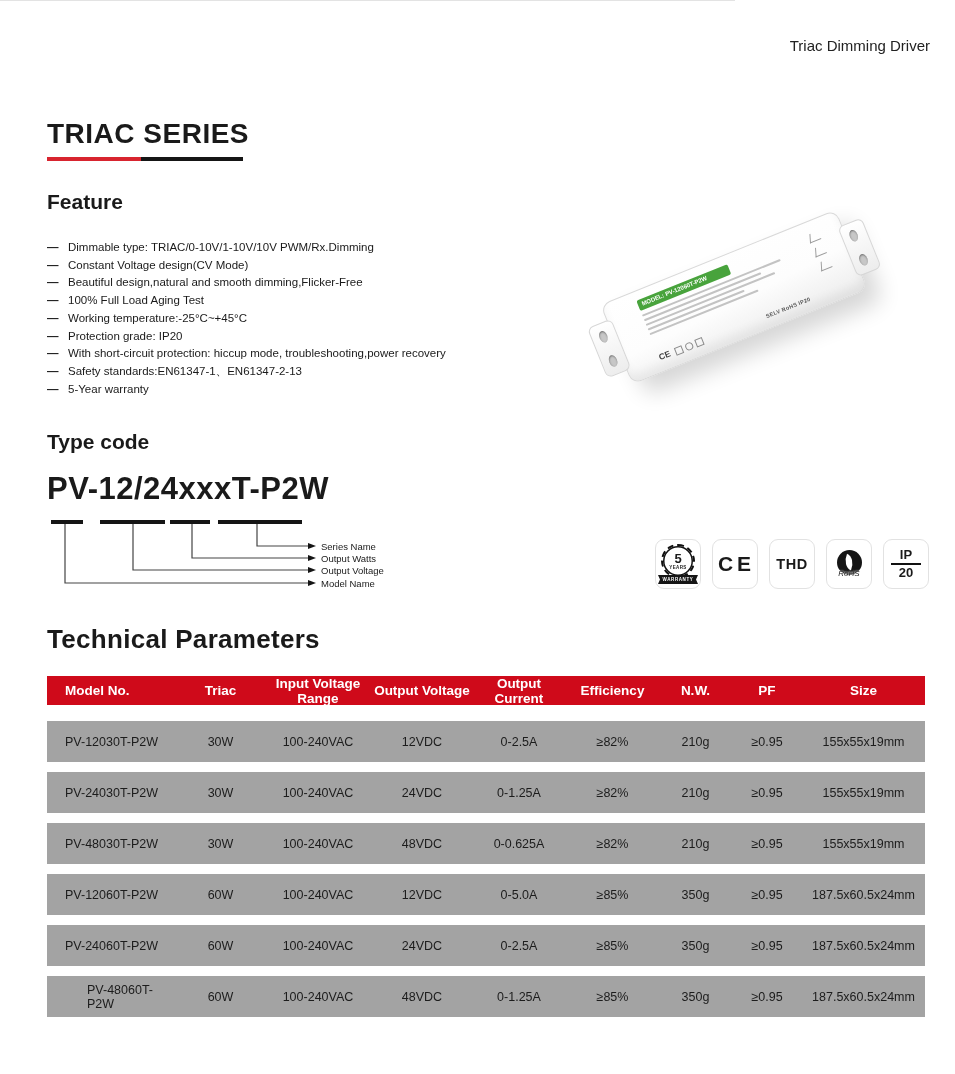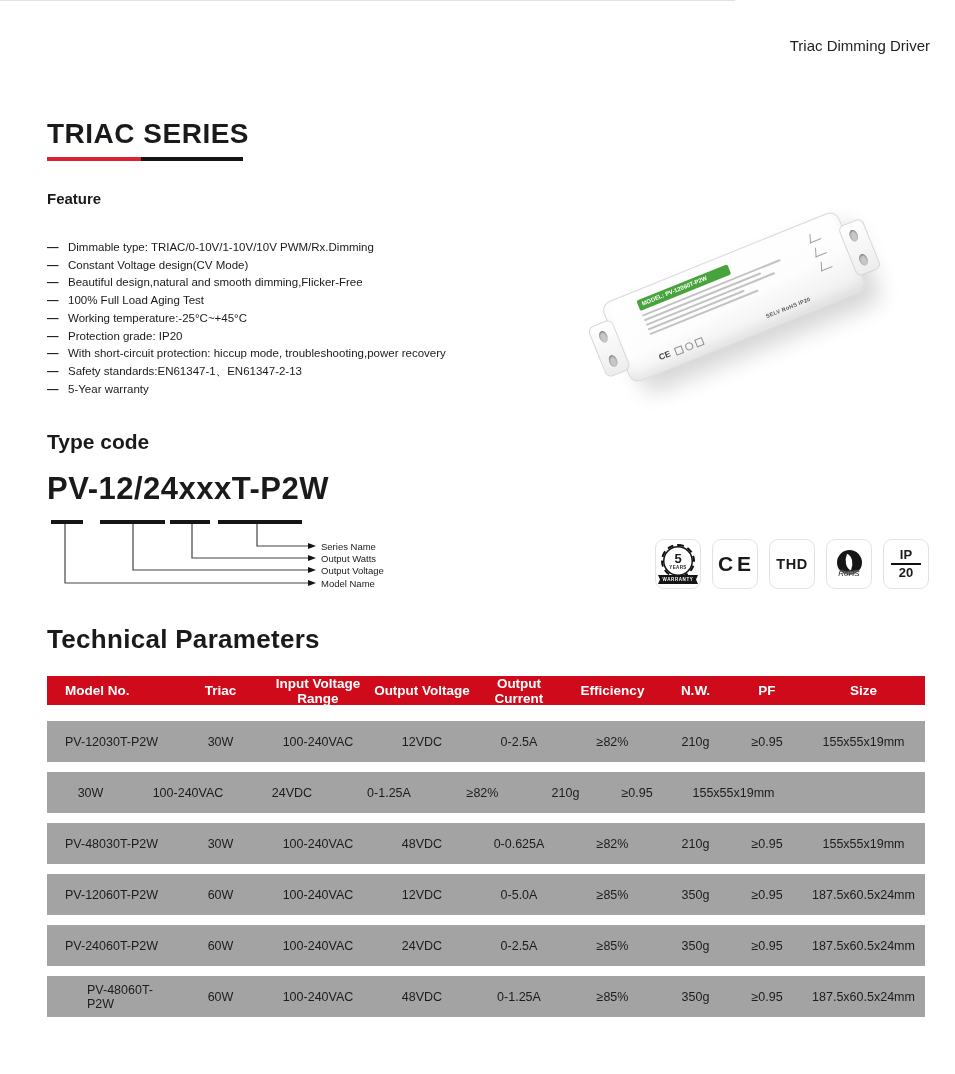--- a/index.html
+++ b/index.html
@@ -6,21 +6,21 @@
   .page{position:relative;width:955px;height:1074px;background:#fff;overflow:hidden;
         font-family:"Liberation Sans","DejaVu Sans",sans-serif;color:#1a1a1a;}
   .abs{position:absolute;}
   .top-edge{position:absolute;top:0;left:0;width:735px;height:1px;background:#e3e3e3;}
 
   .top-right-label{top:37px;right:25px;font-size:15px;color:#222;}
 
   .series-title{left:47px;top:118px;font-size:28px;font-weight:bold;letter-spacing:.5px;}
   .series-underline{left:47px;top:157px;width:196px;height:4px;}
 
-  .feature-title{left:47px;top:190px;font-size:15px;font-weight:bold;text-align:right;}
+  .feature-title{left:47px;top:190px;font-size:21px;font-weight:bold;text-align:right;}
   .feature-list{left:47px;top:241px;width:560px;}
   .feat-item{display:flex;align-items:flex-start;margin-bottom:5.5px;font-size:11.5px;line-height:12.2px;color:#1a1a1a;}
   .feat-item .dash{width:21px;flex:0 0 21px;font-weight:bold;}
 
   
   .device-area{left:588px;top:193px;width:355px;height:215px;}
   .device-body{position:absolute;left:19px;top:61px;width:252px;height:84px;
       background:linear-gradient(175deg,#ffffff 0%,#fdfdfd 55%,#ececec 100%);
       border:1px solid #d9d9d9;border-radius:10px;
       transform:rotate(-22deg);
@@ -246,20 +246,21 @@
           <div class="cell c1" style="width: 87px;">30W</div>
           <div class="cell c2" style="width: 108px;">100-240VAC</div>
           <div class="cell c3" style="width: 100px;">12VDC</div>
           <div class="cell c4" style="width: 94px;">0-2.5A</div>
           <div class="cell c5" style="width: 93px;">≥82%</div>
           <div class="cell c6" style="width: 73px;">210g</div>
           <div class="cell c7" style="width: 70px;">≥0.95</div>
           <div class="cell c8" style="width: 123px;">155x55x19mm</div>
         </div>
         <div class="trow">
+          <div class="cell c0" style="width: 130px;">PV-24030T-P2W</div>
           <div class="cell c1" style="width: 87px;">30W</div>
           <div class="cell c2" style="width: 108px;">100-240VAC</div>
           <div class="cell c3" style="width: 100px;">24VDC</div>
           <div class="cell c4" style="width: 94px;">0-1.25A</div>
           <div class="cell c5" style="width: 93px;">≥82%</div>
           <div class="cell c6" style="width: 73px;">210g</div>
           <div class="cell c7" style="width: 70px;">≥0.95</div>
           <div class="cell c8" style="width: 123px;">155x55x19mm</div>
         </div>
         <div class="trow">

